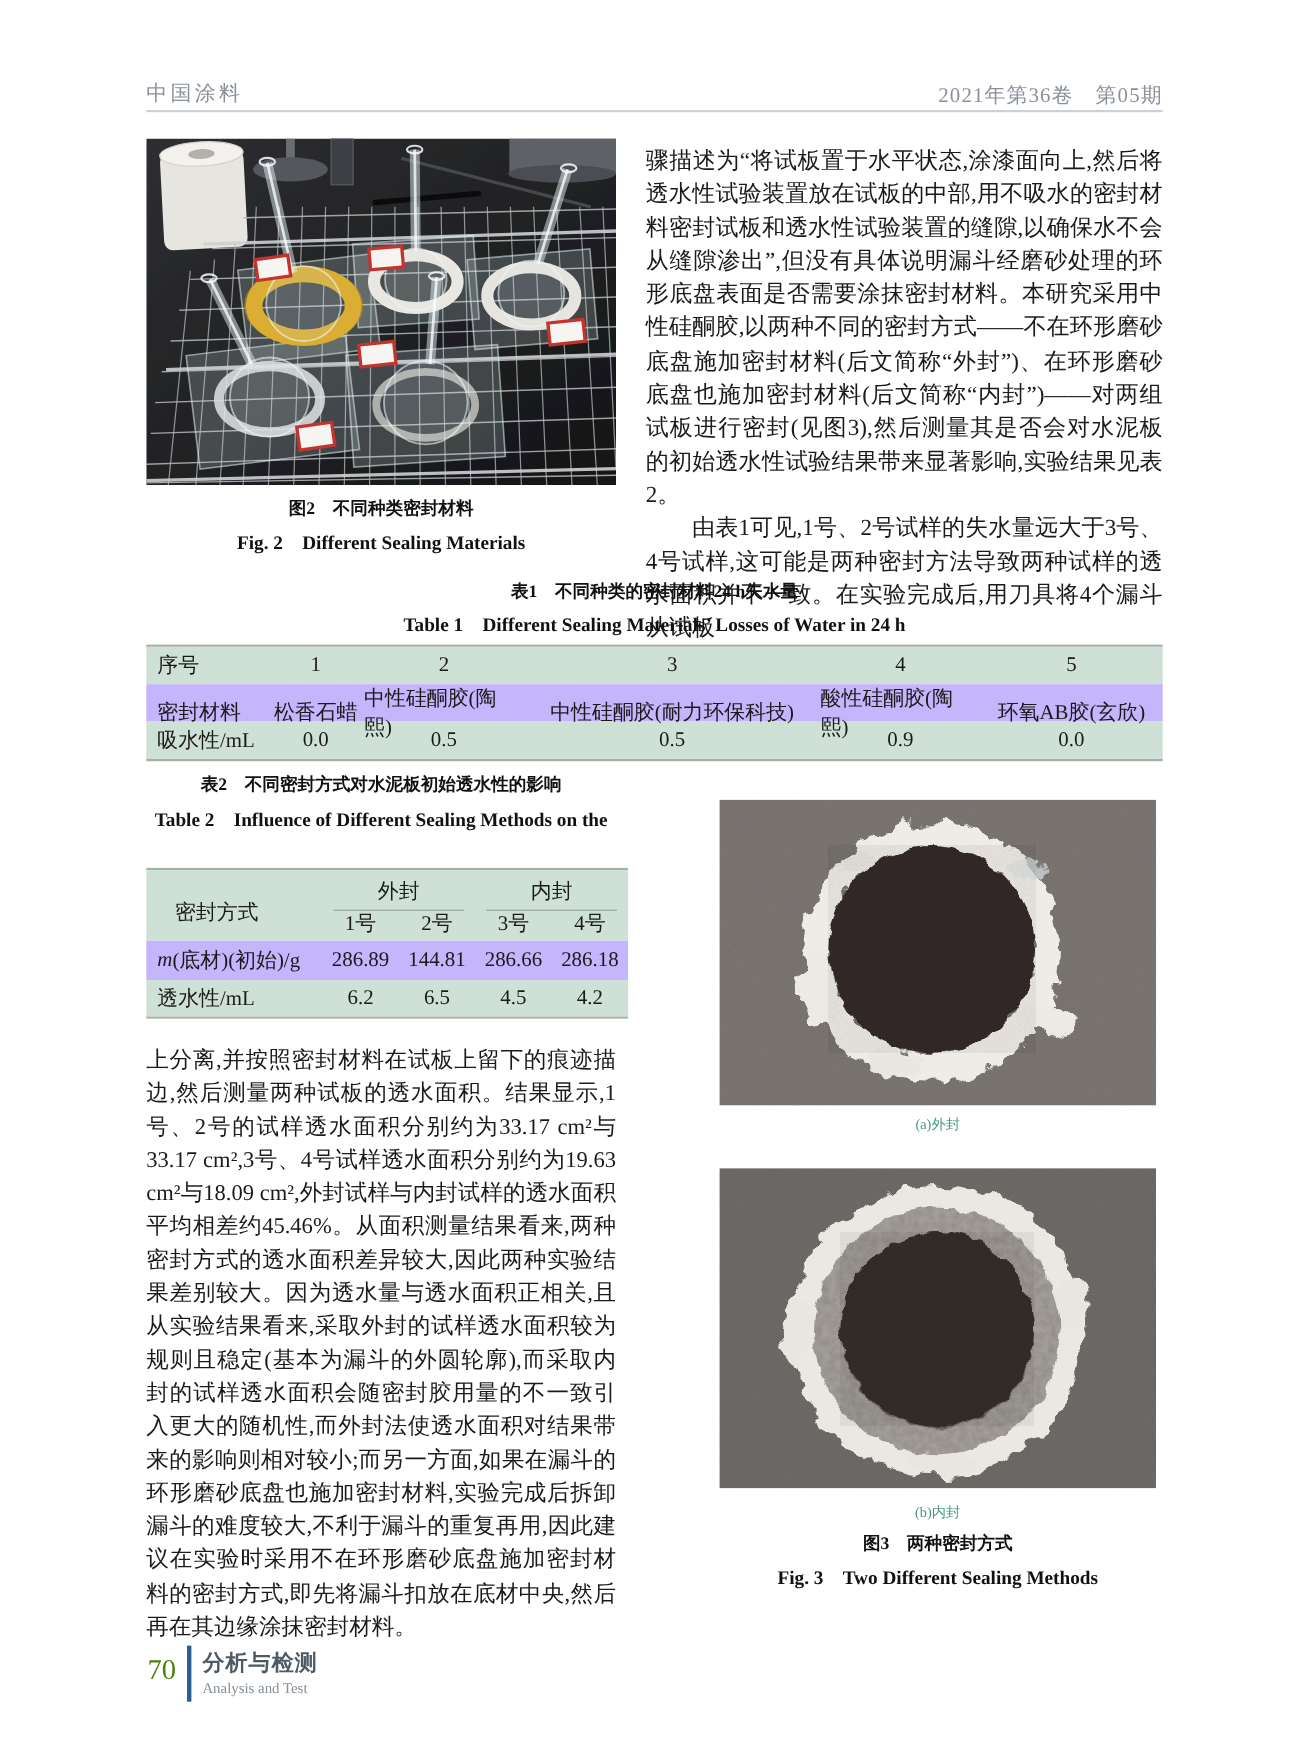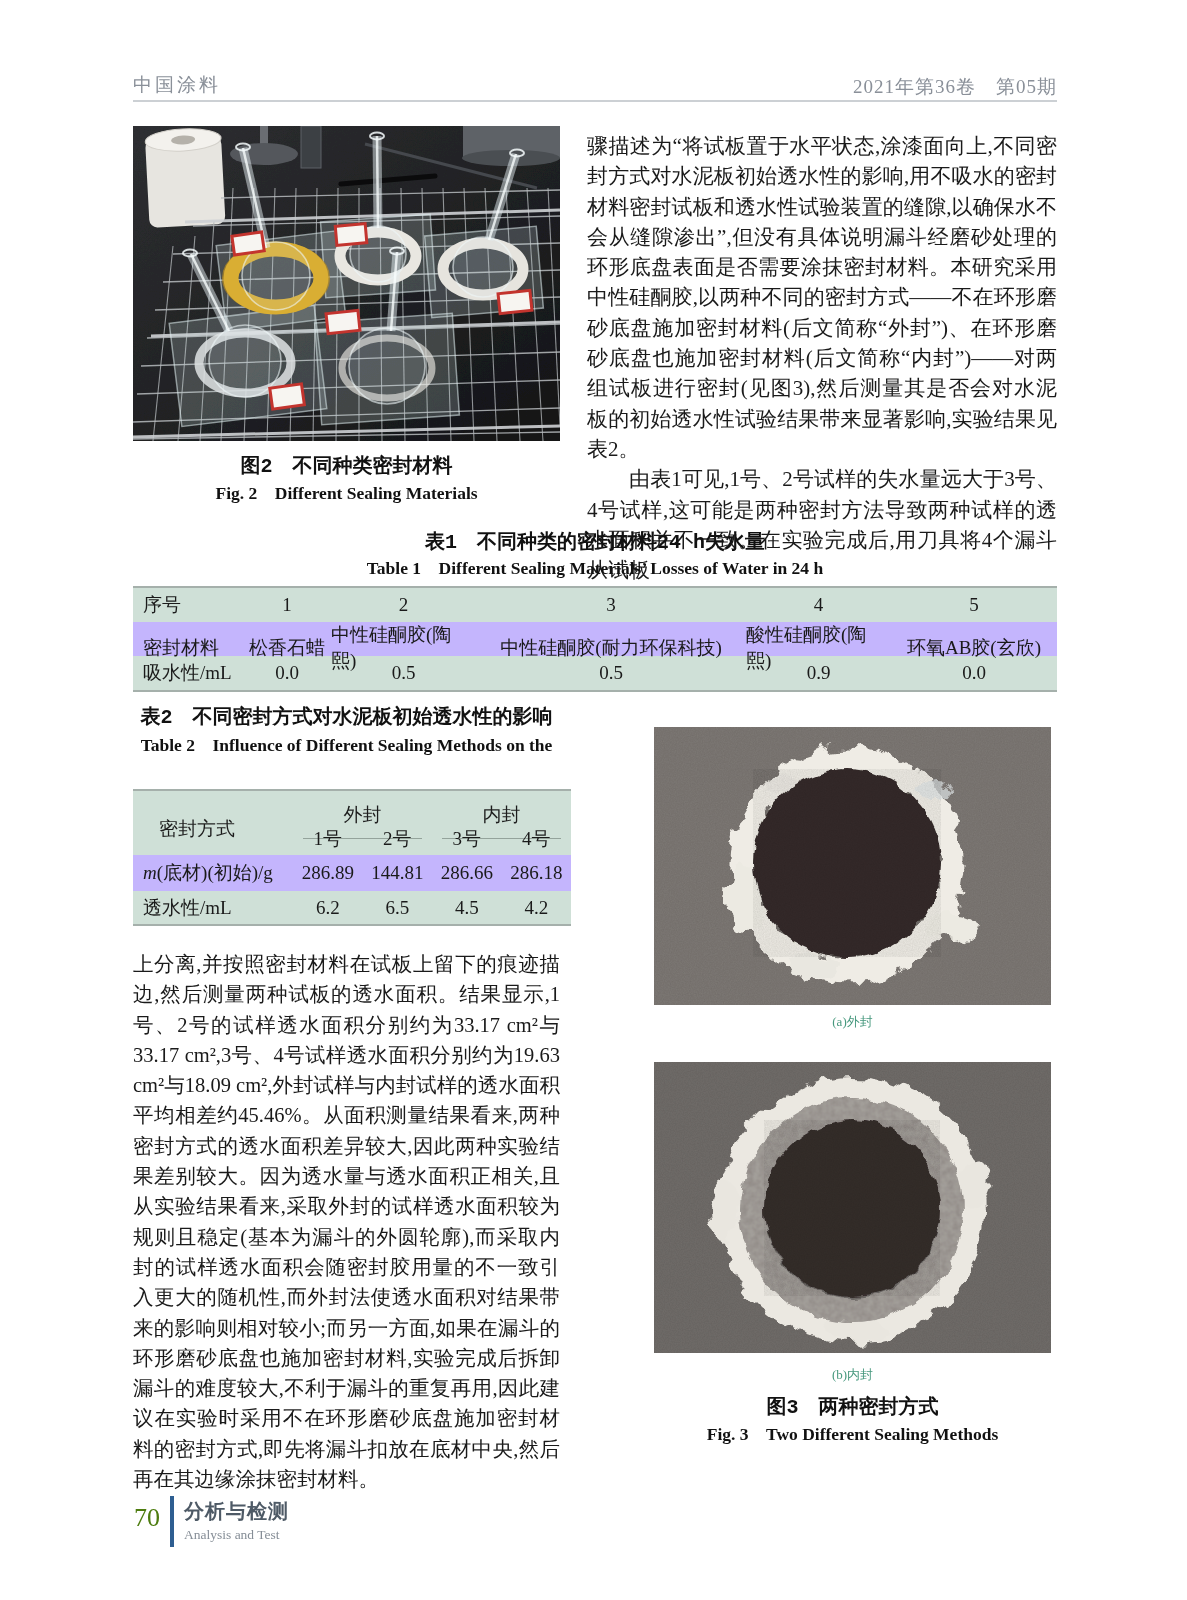--- a/index.html
+++ b/index.html
@@ -7,21 +7,21 @@
         font-family:"Liberation Serif","DejaVu Serif",serif;color:#1c1c1c;margin:0 auto;}
   .abs{position:absolute;}
 
   
   .journal{left:133px;top:72px;font-size:19px;color:#8a9099;letter-spacing:3px;}
   .issue{left:500px;right:130px;top:74px;font-size:19px;color:#8a9099;text-align:right;letter-spacing:1px;}
   .hrule{left:133px;right:130px;top:100px;height:2px;background:#ccd0d4;}
 
   
   .fig2{left:133px;top:126px;width:427px;height:315px;}
-  .cap-zh{font-family:Liberation Mono, monospace;font-weight:bold;font-size:20px;text-align:center;color:#111;}
+  .cap-zh{font-family:Liberation Serif, serif;font-weight:bold;font-size:16px;text-align:center;color:#111;}
   .cap-en{font-weight:bold;font-size:17.5px;text-align:center;color:#111;}
   .fig2capzh{left:133px;width:427px;top:452px;}
   .fig2capen{left:133px;width:427px;top:481px;}
 
   
   .para{font-size:21px;line-height:30.3px;text-align:justify;color:#1a1a1a;}
   .rightcol{left:587px;top:131px;width:470px;}
   .indent{text-indent:2em;}
   .leftpara{left:133px;top:949px;width:427px;font-size:20.5px;}
 
@@ -35,21 +35,21 @@
   .cell{display:flex;align-items:center;justify-content:center;font-size:19px;color:#1a1a1a;}
   .cell.lab{justify-content:flex-start;padding-left:10px;}
 
   
   .t2titlezh{left:133px;width:427px;top:703px;}
   .t2titleen1{left:133px;width:427px;top:733px;}
   .t2titleen2{left:133px;width:427px;top:760px;}
   .t2{left:133px;top:789px;width:438px;border-top:2.5px solid #a5b0ab;border-bottom:2.5px solid #a5b0ab;}
   .t2head{position:relative;height:64px;}
   .t2label{position:absolute;left:0;top:0;width:160px;height:76px;display:flex;align-items:center;padding-left:26px;font-size:19px;}
-  .t2groups{position:absolute;left:160px;right:0;top:0;height:48px;display:grid;grid-template-columns:1fr 1fr;}
+  .t2groups{position:absolute;left:160px;right:0;top:0;height:37px;display:grid;grid-template-columns:1fr 1fr;}
   .t2group{position:relative;display:flex;align-items:center;justify-content:center;font-size:19px;}
   .t2group::after{content:"";position:absolute;left:10px;right:10px;bottom:0;height:1.5px;background:#94a39b;}
   .t2subs{position:absolute;left:160px;right:0;top:32px;height:32px;display:grid;grid-template-columns:repeat(4,1fr);}
   .t2row{display:grid;grid-template-columns:160px repeat(4,1fr);}
   .t2row.r1{height:36px;}
   .t2row.r2{height:33px;}
   .ital{font-style:italic;}
 
   
   .photoA{left:654px;top:727px;width:397px;height:278px;}
@@ -197,21 +197,21 @@
       <rect x="203" y="99" width="30" height="19" transform="rotate(-5 218 108)"></rect>
       <rect x="194" y="186" width="32" height="20" transform="rotate(-6 210 196)"></rect>
       <rect x="366" y="166" width="32" height="20" transform="rotate(-6 382 176)"></rect>
       <rect x="138" y="260" width="32" height="21" transform="rotate(-8 154 270)"></rect>
     </g>
   </svg>
   <div class="abs cap-zh fig2capzh">图2　不同种类密封材料</div>
   <div class="abs cap-en fig2capen">Fig. 2　Different Sealing Materials</div>
 
   <div class="abs rightcol">
-    <div class="para">骤描述为“将试板置于水平状态,涂漆面向上,不同密封方式对水泥板初始透水性的影响,用不吸水的密封材料密封试板和透水性试验装置的缝隙,以确保水不会从缝隙渗出”,但没有具体说明漏斗经磨砂处理的环形底盘表面是否需要涂抹密封材料。本研究采用中性硅酮胶,以两种不同的密封方式——不在环形磨砂底盘施加密封材料(后文简称“外封”)、在环形磨砂底盘也施加密封材料(后文简称“内封”)——对两组试板进行密封(见图3),然后测量其是否会对水泥板的初始透水性试验结果带来显著影响,实验结果见表2。</div>
+    <div class="para">骤描述为“将试板置于水平状态,涂漆面向上,然后将透水性试验装置放在试板的中部,用不吸水的密封材料密封试板和透水性试验装置的缝隙,以确保水不会从缝隙渗出”,但没有具体说明漏斗经磨砂处理的环形底盘表面是否需要涂抹密封材料。本研究采用中性硅酮胶,以两种不同的密封方式——不在环形磨砂底盘施加密封材料(后文简称“外封”)、在环形磨砂底盘也施加密封材料(后文简称“内封”)——对两组试板进行密封(见图3),然后测量其是否会对水泥板的初始透水性试验结果带来显著影响,实验结果见表2。</div>
     <div class="para indent">由表1可见,1号、2号试样的失水量远大于3号、4号试样,这可能是两种密封方法导致两种试样的透水面积并不一致。在实验完成后,用刀具将4个漏斗从试板</div>
   </div>
 
   <div class="abs cap-zh t1titlezh">表1　不同种类的密封材料24 h失水量</div>
   <div class="abs cap-en t1titleen">Table 1　Different Sealing Materials’ Losses of Water in 24 h</div>
   <div class="abs t1">
     <div class="row green">
       <div class="cell lab">序号</div>
       <div class="cell">1</div>
       <div class="cell">2</div>

